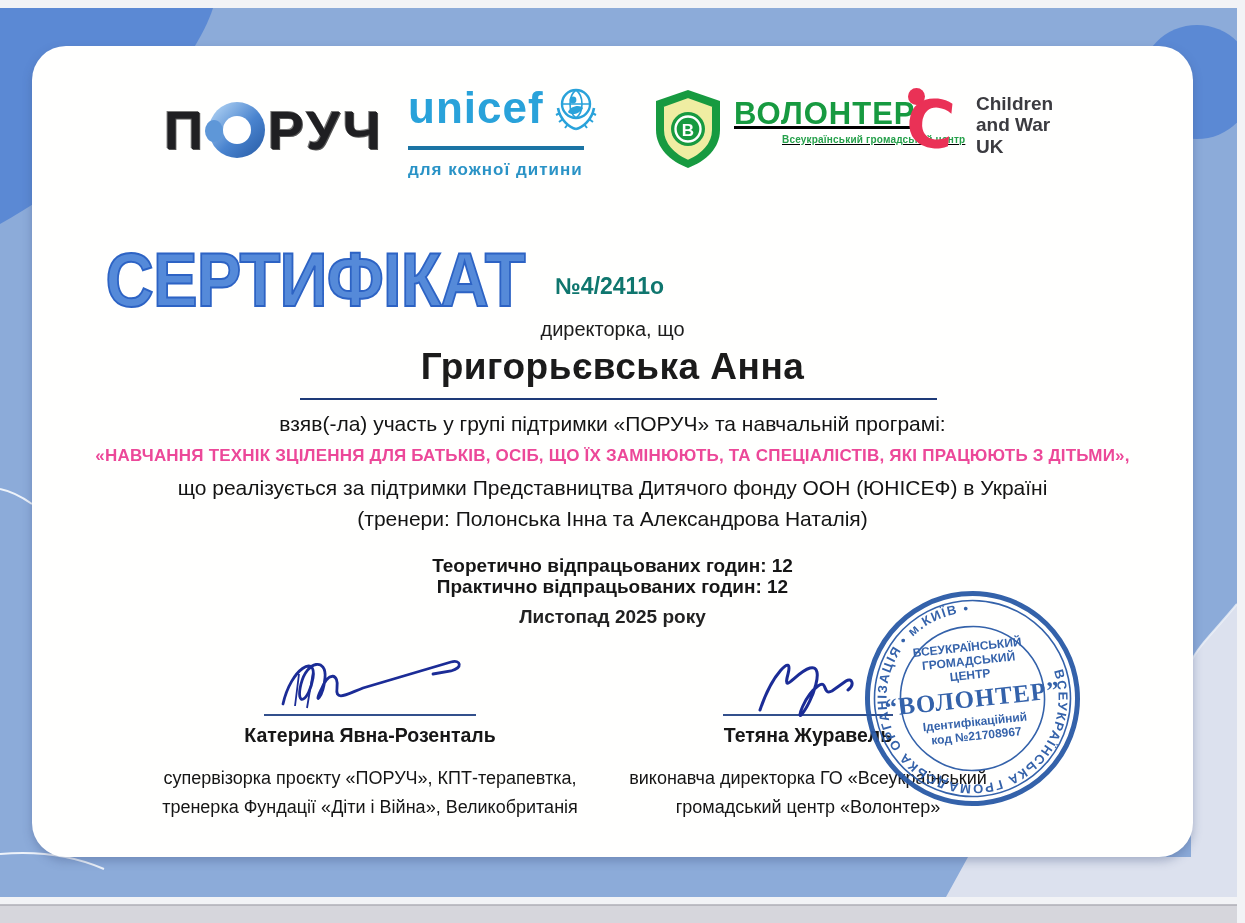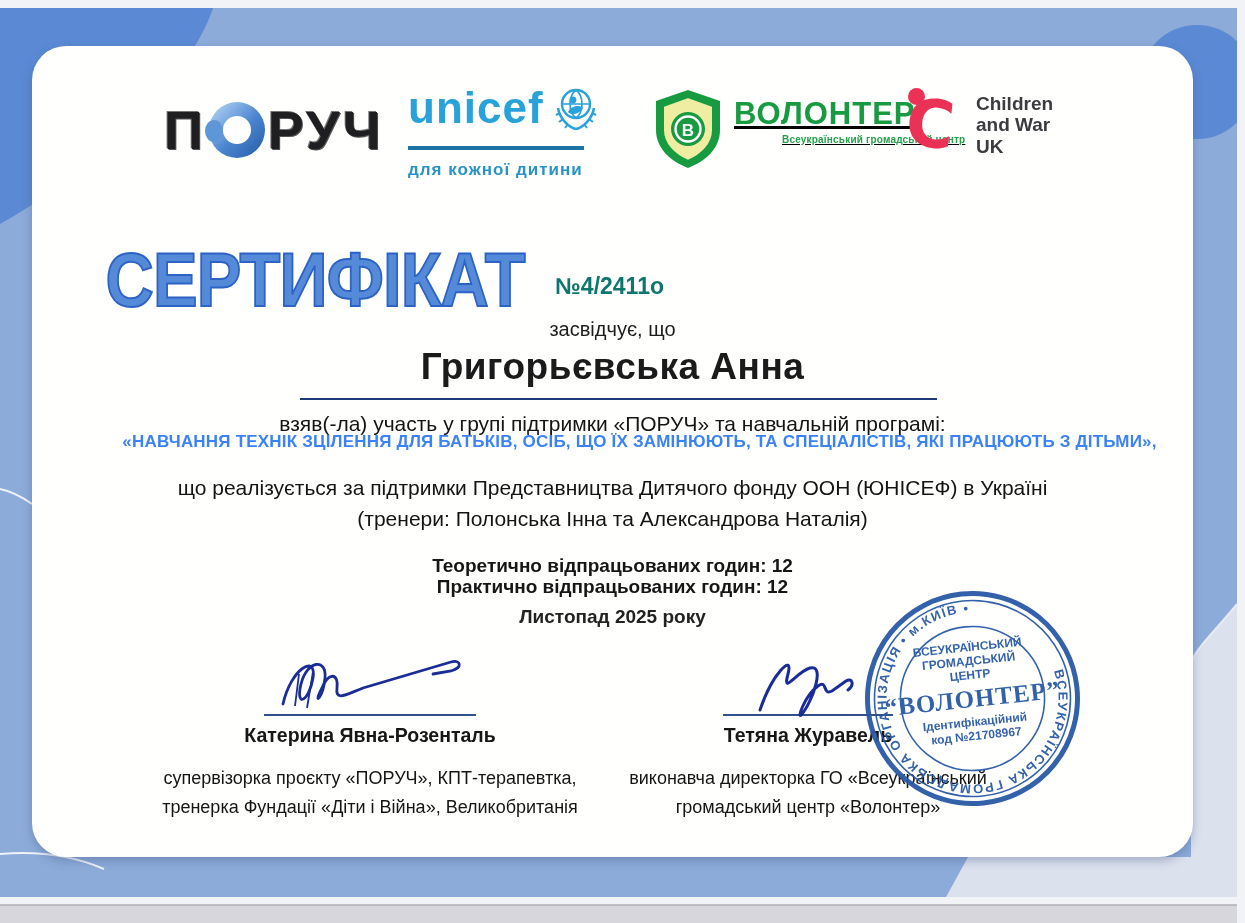--- a/index.html
+++ b/index.html
@@ -54,21 +54,21 @@
   .big-title{font-size:76px;font-weight:700;line-height:1;color:#558ad9;
     -webkit-text-stroke:2px #2d63c4;letter-spacing:-1px;
     transform:scaleX(.88);transform-origin:center;}
   .cert-no{font-size:23px;font-weight:700;color:#0f766e;margin:0 0 18px 2px;}
 
   .attests{top:272px;font-size:20px;color:#1d1d1d;}
   .recipient{top:300px;font-size:37px;font-weight:700;color:#1b1b1b;letter-spacing:.5px;}
   .name-line{left:268px;top:352px;width:637px;height:2px;background:#1e3a78;}
 
   .participation{top:366px;font-size:21px;color:#141414;}
-  .program{top:386px;font-size:17px;font-weight:700;color:#3b82f6;letter-spacing:.2px;margin-left:27px;}
+  .program{top:400px;font-size:17px;font-weight:700;color:#ec4899;letter-spacing:.2px;}
   .support{top:430px;font-size:21px;color:#141414;text-align:center;}
   .trainers{top:461px;font-size:21px;color:#141414;}
   .hours1{top:509px;font-size:19px;font-weight:700;color:#161616;}
   .hours2{top:530px;font-size:19px;font-weight:700;color:#161616;}
   .datetxt{top:560px;font-size:19px;font-weight:700;color:#222;}
 
   
   .sig-block{position:absolute;top:598px;width:440px;text-align:center;}
   .sig-left{left:118px;}
   .sig-right{left:556px;}
@@ -154,21 +154,21 @@
       <div>and War</div>
       <div>UK</div>
     </div>
   </div>
 
   <div class="abs title-row">
     <span class="big-title">СЕРТИФІКАТ</span>
     <span class="cert-no">№4/2411о</span>
   </div>
 
-  <div class="cline attests">засвідчує, що</div>
+  <div class="cline attests">директорка, що</div>
   <div class="cline recipient">Григорьєвська Анна</div>
   <div class="abs name-line"></div>
 
   <div class="cline participation">взяв(-ла) участь у групі підтримки «ПОРУЧ» та навчальній програмі:</div>
   <div class="cline program">«НАВЧАННЯ ТЕХНІК ЗЦІЛЕННЯ ДЛЯ БАТЬКІВ, ОСІБ, ЩО ЇХ ЗАМІНЮЮТЬ, ТА СПЕЦІАЛІСТІВ, ЯКІ ПРАЦЮЮТЬ З ДІТЬМИ»,</div>
   <div class="cline support">що реалізується за підтримки Представництва Дитячого фонду ООН (ЮНІСЕФ) в Україні</div>
   <div class="cline trainers">(тренери: Полонська Інна та Александрова Наталія)</div>
   <div class="cline hours1">Теоретично відпрацьованих годин: 12</div>
   <div class="cline hours2">Практично відпрацьованих годин: 12</div>
   <div class="cline datetxt">Листопад 2025 року</div>

